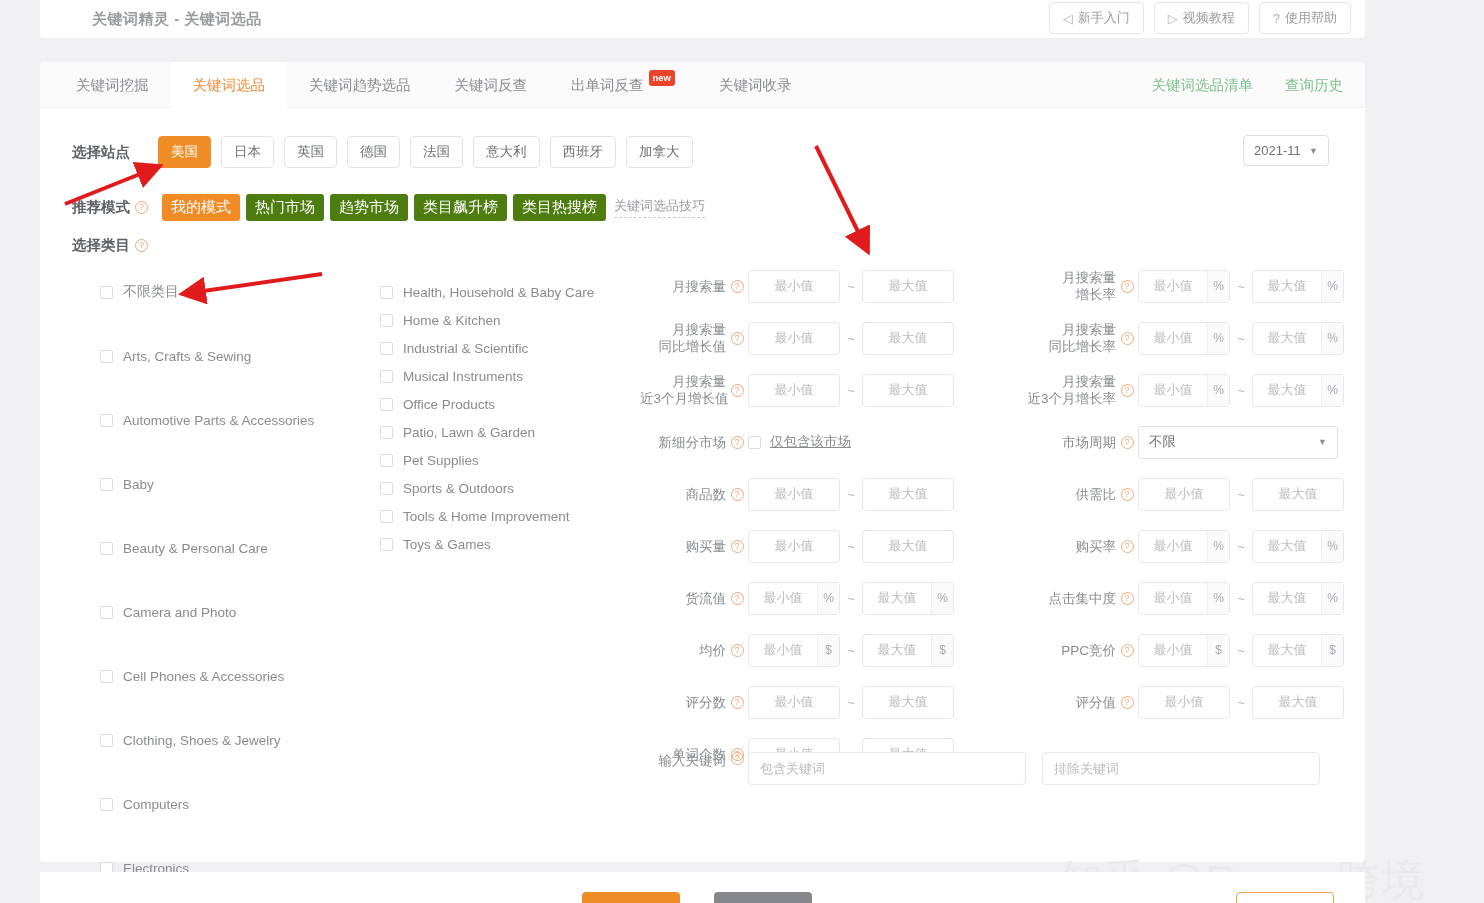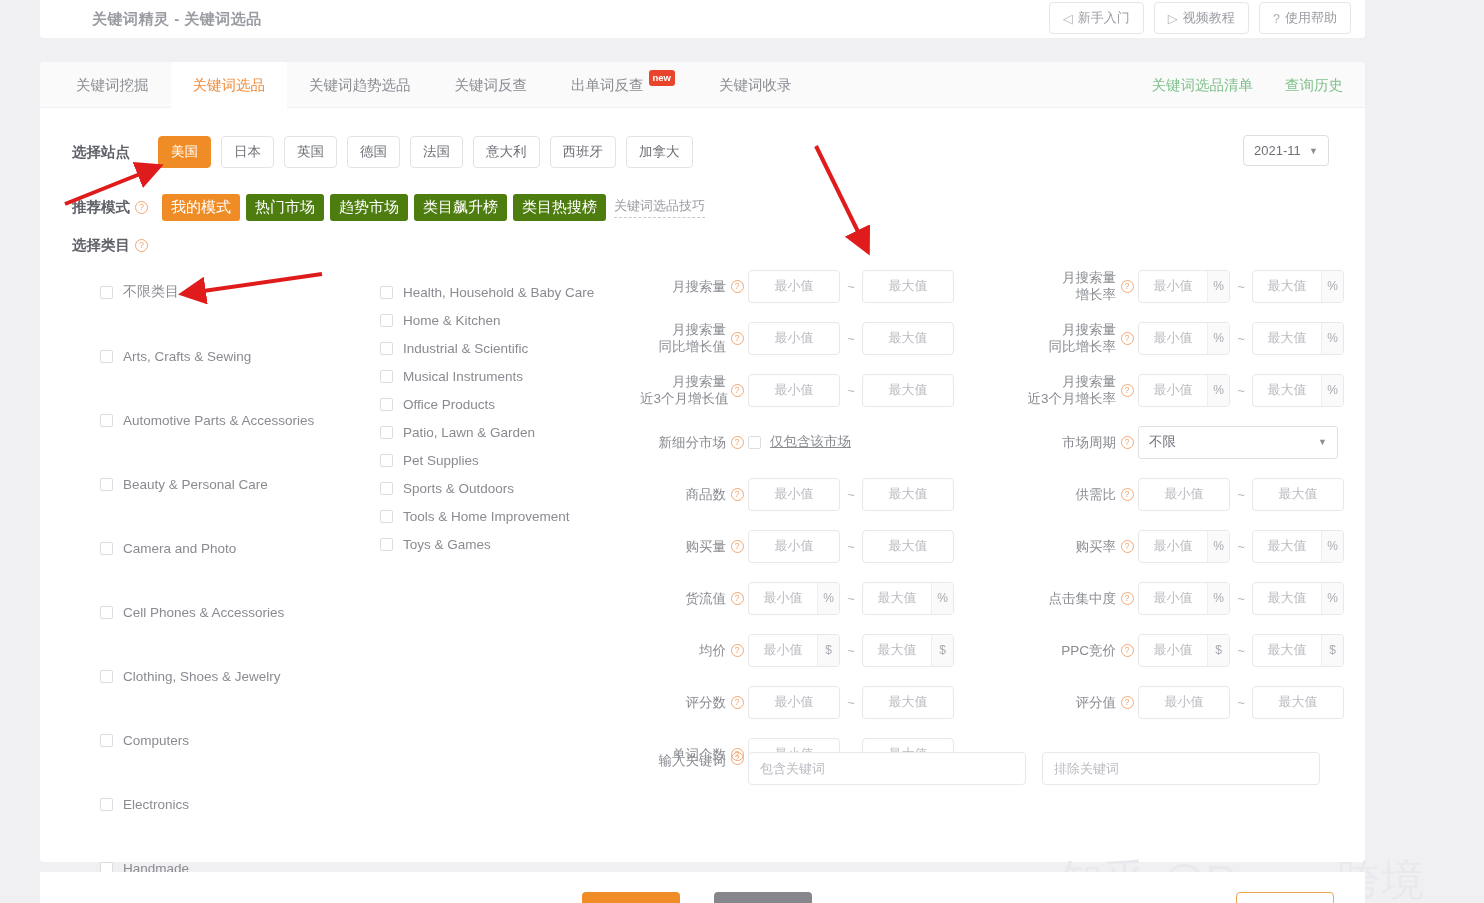--- a/index.html
+++ b/index.html
@@ -287,20 +287,24 @@
           <div class="cat-item">
             <span class="cbx"></span>
             <span class="cat-label">Arts, Crafts &amp; Sewing</span>
           </div>
           <div class="cat-item">
             <span class="cbx"></span>
             <span class="cat-label">Automotive Parts &amp; Accessories</span>
           </div>
           <div class="cat-item">
             <span class="cbx"></span>
+            <span class="cat-label">Baby</span>
+          </div>
+          <div class="cat-item">
+            <span class="cbx"></span>
             <span class="cat-label">Beauty &amp; Personal Care</span>
           </div>
           <div class="cat-item">
             <span class="cbx"></span>
             <span class="cat-label">Camera and Photo</span>
           </div>
           <div class="cat-item">
             <span class="cbx"></span>
             <span class="cat-label">Cell Phones &amp; Accessories</span>
           </div>

